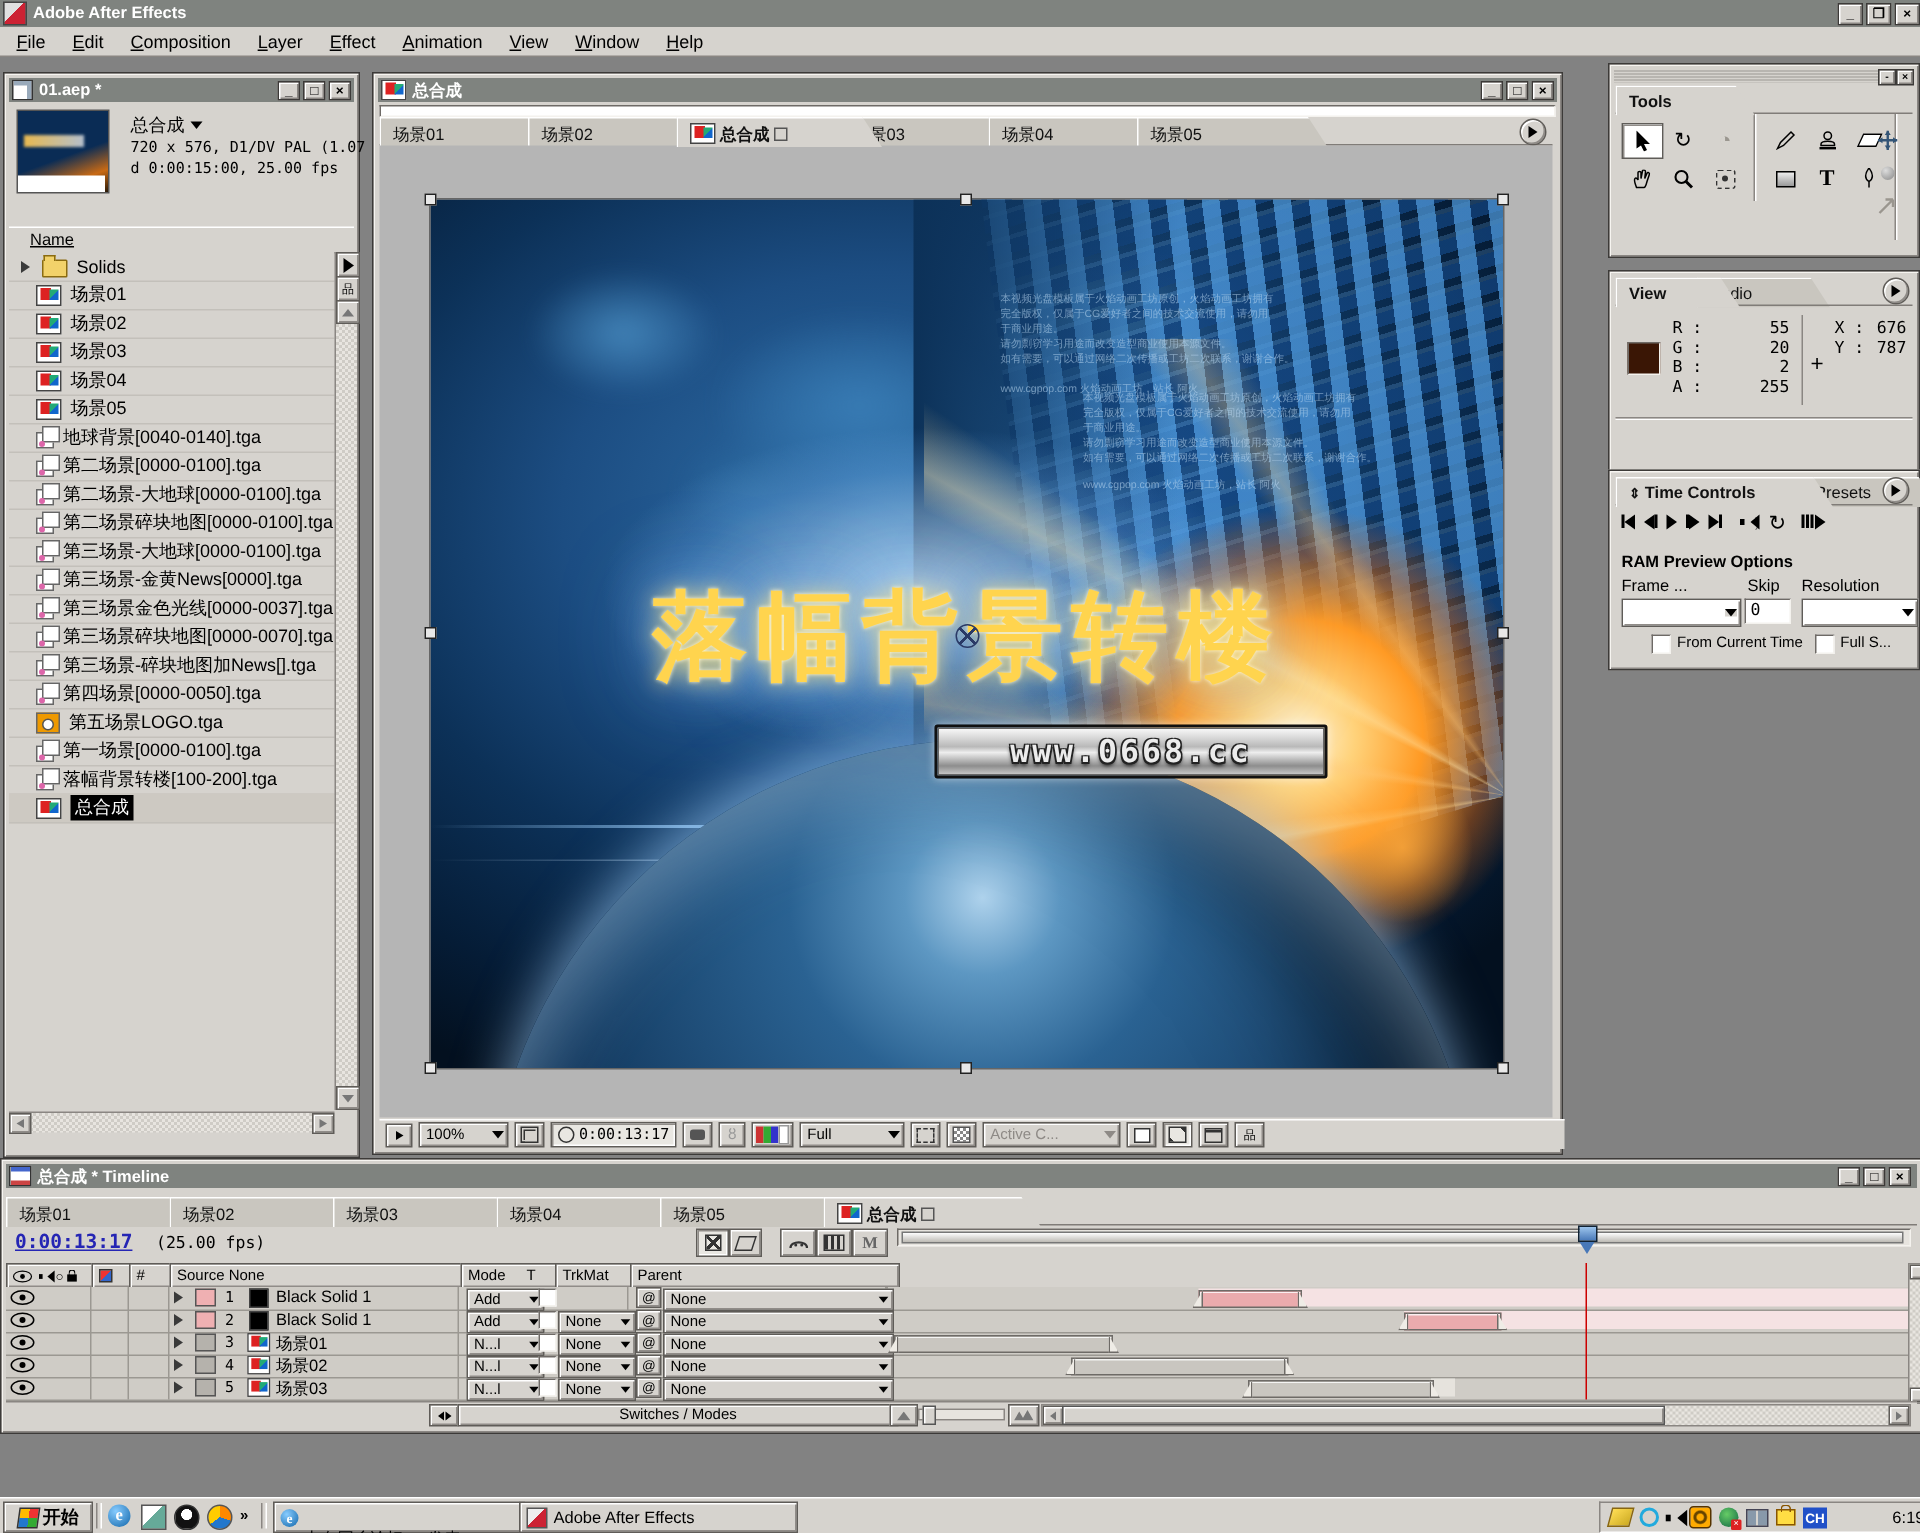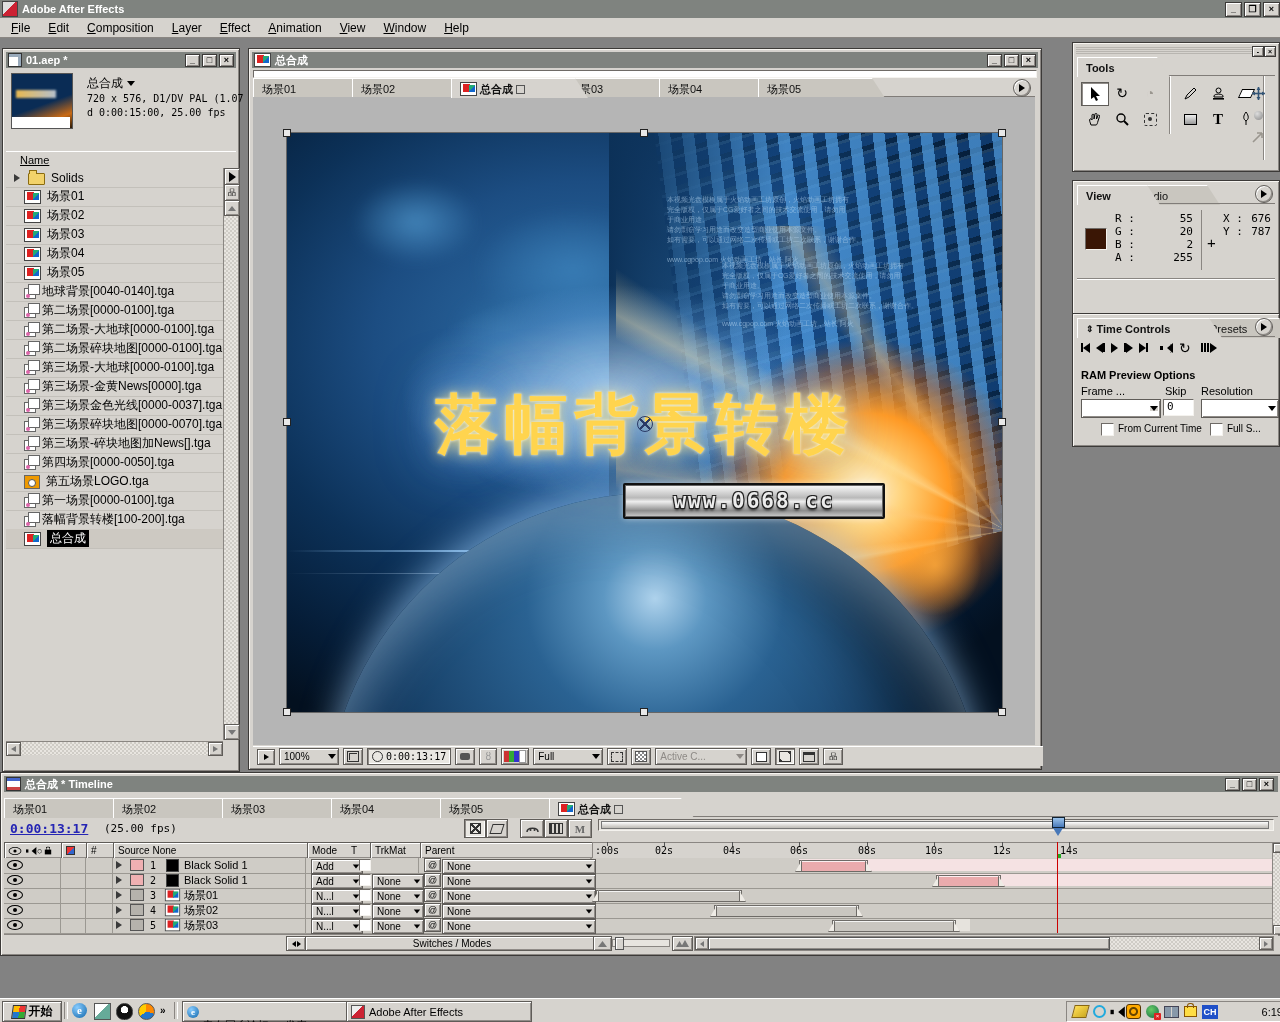--- a/index.html
+++ b/index.html
@@ -674,31 +674,20 @@
           <span>Mode</span>
           <span style="margin-left:14px;">T</span>
         </span>
       <span class="hdr" style="position:absolute;left:366px;top:0;width:46px;height:15px;">
           <span>TrkMat</span>
         </span>
       <span class="hdr" style="position:absolute;left:416px;top:0;width:170px;height:15px;">
           <span>Parent</span>
         </span>
 
-      <div class="abs" style="left:588px;top:0;width:680px;height:15px;background:#d6d3ce;border:1px solid #8a8682;border-right:none;">
-        <span class="ticklab" style="left:2px;">:00s</span>
-        <span class="ticklab" style="left:62px;">02s</span>
-        <span class="ticklab" style="left:130px;">04s</span>
-        <span class="ticklab" style="left:197px;">06s</span>
-        <span class="ticklab" style="left:265px;">08s</span>
-        <span class="ticklab" style="left:332px;">10s</span>
-        <span class="ticklab" style="left:400px;">12s</span>
-        <span class="ticklab" style="left:467px;">14s</span>
-        <span class="abs" style="left:465px;bottom:0;width:3px;height:4px;background:#2a2;"></span>
-      </div>
     </div>
 
     <div class="abs" style="left:3px;top:85px;width:1268px;height:76px;background:#cfccc6;">
 
       <div class="abs" style="left:56px;top:0;width:1px;height:75px;background:#9b9892;"></div>
       <div class="abs" style="left:81px;top:0;width:1px;height:75px;background:#9b9892;"></div>
       <div class="abs" style="left:108px;top:0;width:1px;height:75px;background:#9b9892;"></div>
       <div class="abs" style="left:301px;top:0;width:1px;height:75px;background:#9b9892;"></div>
       <div class="abs" style="left:414px;top:0;width:1px;height:75px;background:#9b9892;"></div>
       <div class="abs" style="left:586px;top:0;width:2px;height:75px;background:#9b9892;"></div>

